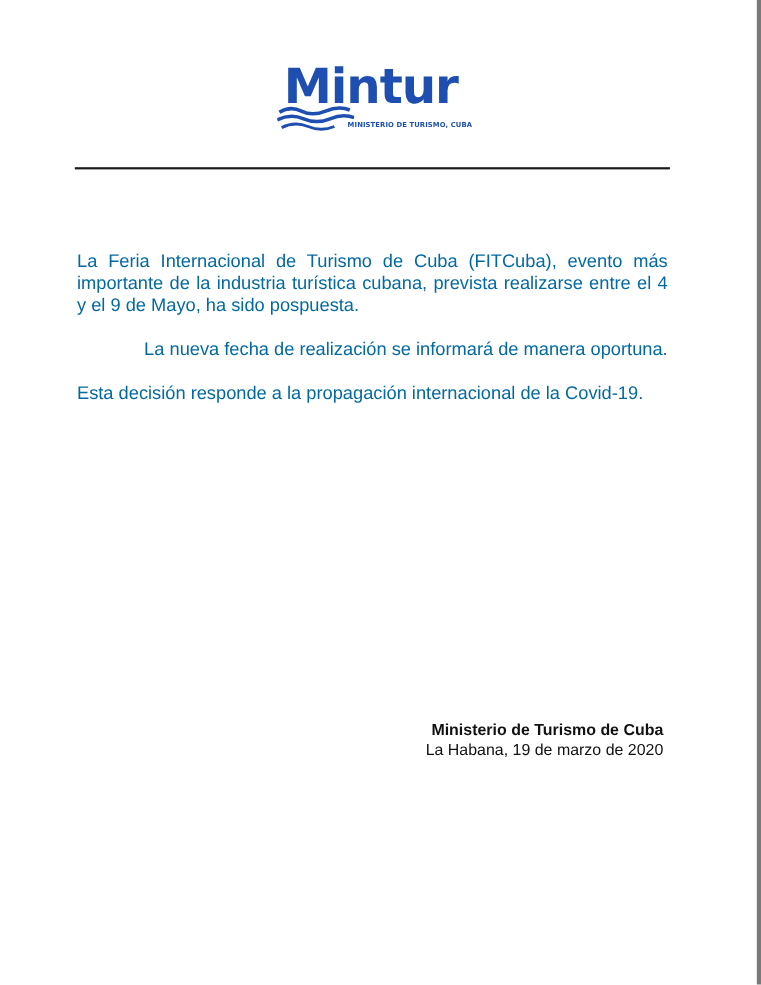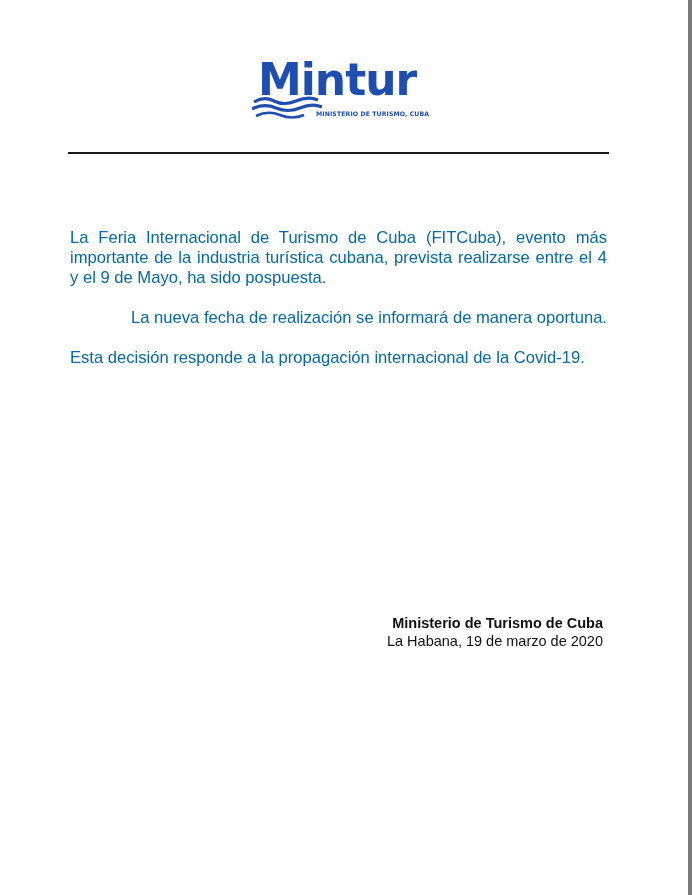--- a/index.html
+++ b/index.html
@@ -93,20 +93,21 @@
       position: absolute;
       right: 85px;
       top: 614px;
       text-align: right;
       font-size: 14.5px;
       line-height: 18px;
       color: #111;
     }
     .signature .org {
       font-weight: bold;
+      margin-top: 41px;
     }
     .cuba-logo {
       position: absolute;
       left: 535px;
       top: 659px;
       width: 76px;
       height: 36px;
     }
     .cuba-word {
       position: absolute;

